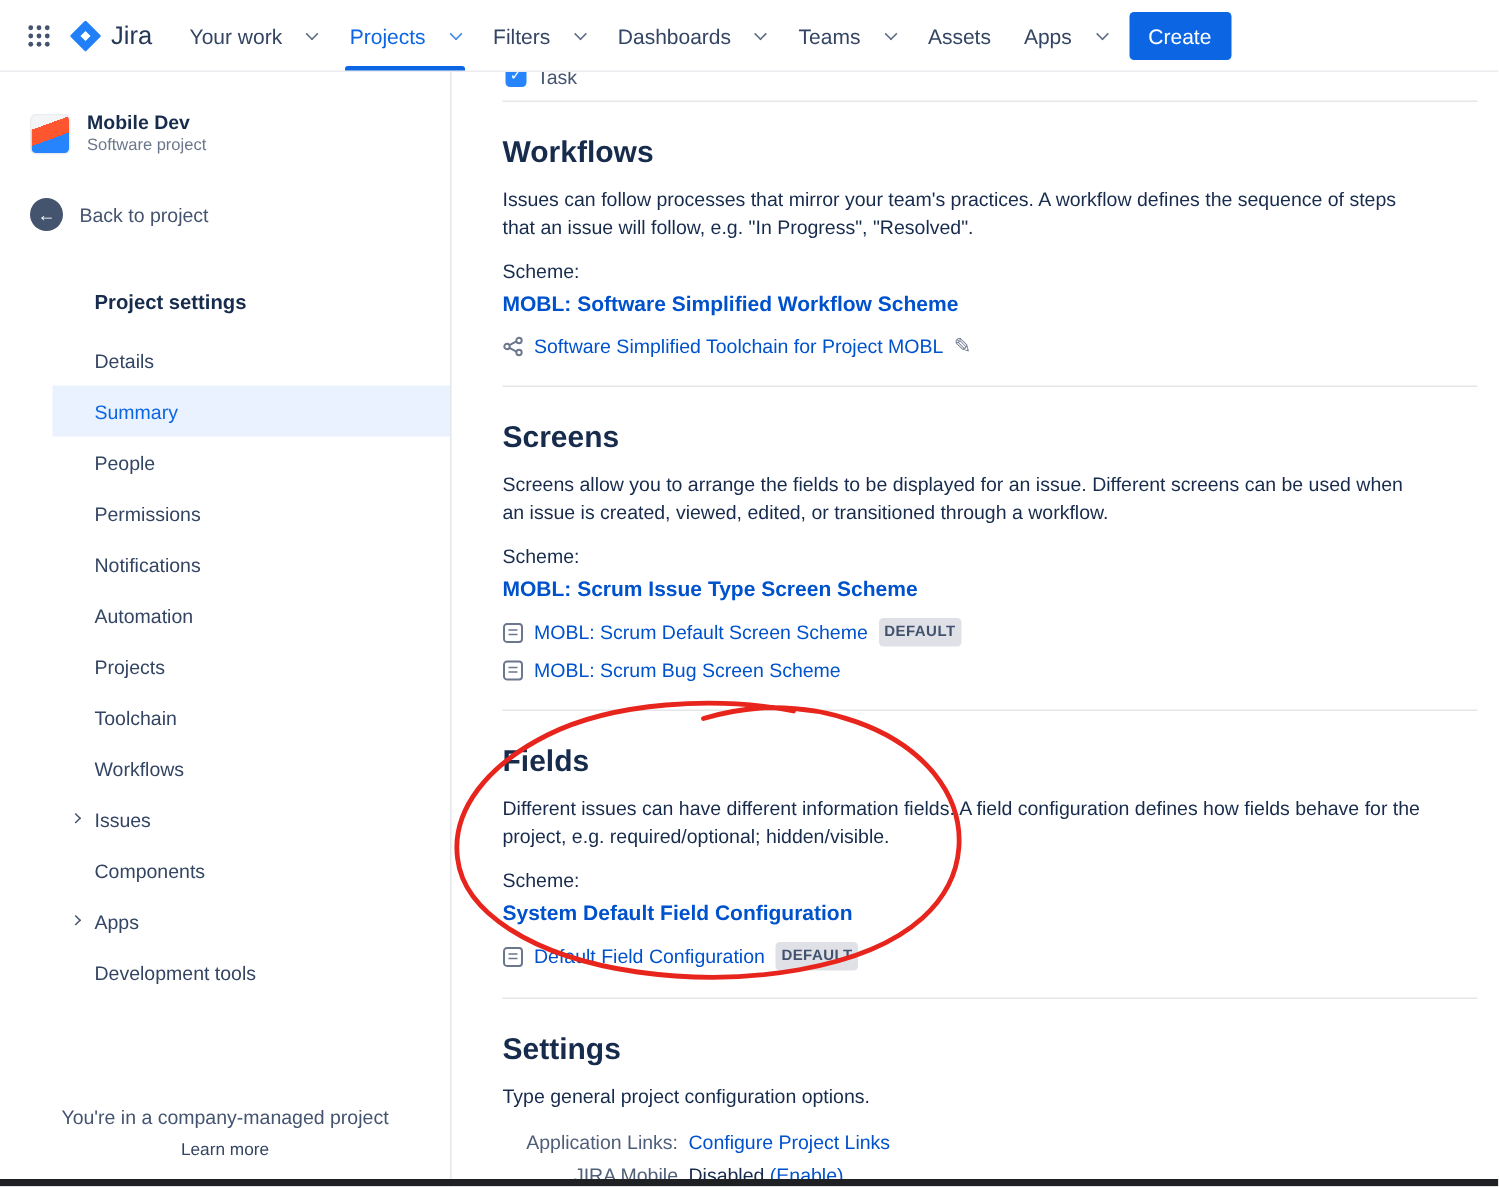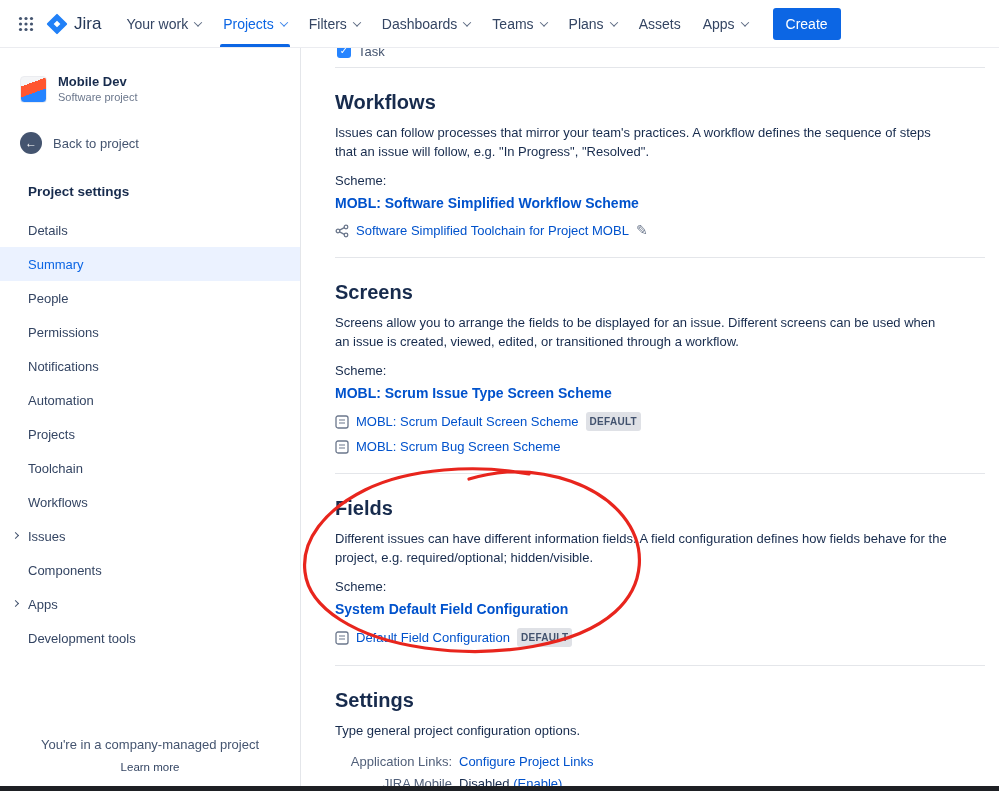--- a/index.html
+++ b/index.html
@@ -23,36 +23,36 @@
   .nav-icon-btn {
     width: 32px; height: 32px; border: none; background: transparent;
     display: flex; align-items: center; justify-content: center;
     cursor: pointer; border-radius: 3px;
   }
   .logo { display: flex; align-items: center; margin-left: 4px; cursor: pointer; }
   .logo-text { margin-left: 6px; font-size: 17px; font-weight: 500; color: #253858; }
   .nav-items { display: flex; align-items: center; height: 100%; margin-left: 14px; }
   .nav-item {
     position: relative; height: 100%;
-    display: flex; align-items: center; gap: 7px;
+    display: flex; align-items: center; gap: 17px;
     padding: 12px 11px; font-size: 14px; color: #344563;
     text-decoration: none; cursor: pointer; white-space: nowrap;
   }
   .nav-item.active { color: #0C66E4; font-weight: 500; }
   .nav-item.active::after {
     content:""; position:absolute; left:8px; right:8px; bottom:0; height:3px;
     background:#0C66E4; border-radius:2px 2px 0 0;
   }
   .chev-down {
     width: 6px; height: 6px; display: inline-block;
     border-right: 1.6px solid currentColor; border-bottom: 1.6px solid currentColor;
     transform: rotate(45deg) translate(-1px,-1px); opacity: .8;
   }
   .create-btn {
-    margin-left: 14px; height: 32px; padding: 0 13px;
+    margin-left: 4px; height: 32px; padding: 0 13px;
     background: #0C66E4; color: #fff; border: none; border-radius: 3px;
     font-size: 14px; font-weight: 500; cursor: pointer;
     font-family: "Liberation Sans", sans-serif;
   }
   
   .content { display: flex; height: 743px; }
   
   .sidebar {
     width: 301px; flex: none; height: 100%;
     border-right: 1px solid #E4E6EA;
@@ -67,21 +67,21 @@
   }
   .project-name { font-size: 13px; font-weight: 700; color: #172B4D; line-height: 16px; }
   .project-type { font-size: 11px; color: #6B778C; line-height: 14px; }
   .back-row { display: flex; align-items: center; gap: 11px; padding: 0 20px; margin-top: 28px; cursor: pointer; }
   .back-circle {
     width: 22px; height: 22px; border-radius: 50%; flex: none;
     background: #44546F; color: #fff; font-size: 12px;
     display: flex; align-items: center; justify-content: center;
   }
   .back-label { font-size: 13px; color: #44546F; }
-  .menu { margin-top: 30px; }
+  .menu { margin-top: 40px; padding-left: 35px; }
   .menu-title { padding-left: 28px; font-size: 13.5px; font-weight: 700; color: #172B4D; margin-bottom: 14px; }
   .side-item {
     position: relative; height: 34px;
     display: flex; align-items: center; padding-left: 28px;
     font-size: 13px; color: #344563; cursor: pointer;
   }
   .side-item.selected { background: #EBF2FF; color: #0C66E4; font-weight: 500; }
   .chev-right {
     position: absolute; left: 13px; top: 14px;
     width: 5px; height: 5px;
@@ -168,24 +168,20 @@
         </a>
       <a class="nav-item">
           <span>Dashboards</span>
           <span class="chev-down"></span>
         </a>
       <a class="nav-item">
           <span>Teams</span>
           <span class="chev-down"></span>
         </a>
       <a class="nav-item">
-          <span>Plans</span>
-          <span class="chev-down"></span>
-        </a>
-      <a class="nav-item">
           <span>Assets</span>
         </a>
       <a class="nav-item">
           <span>Apps</span>
           <span class="chev-down"></span>
         </a>
     </nav>
     <button class="create-btn">Create</button>
   </header>
 

